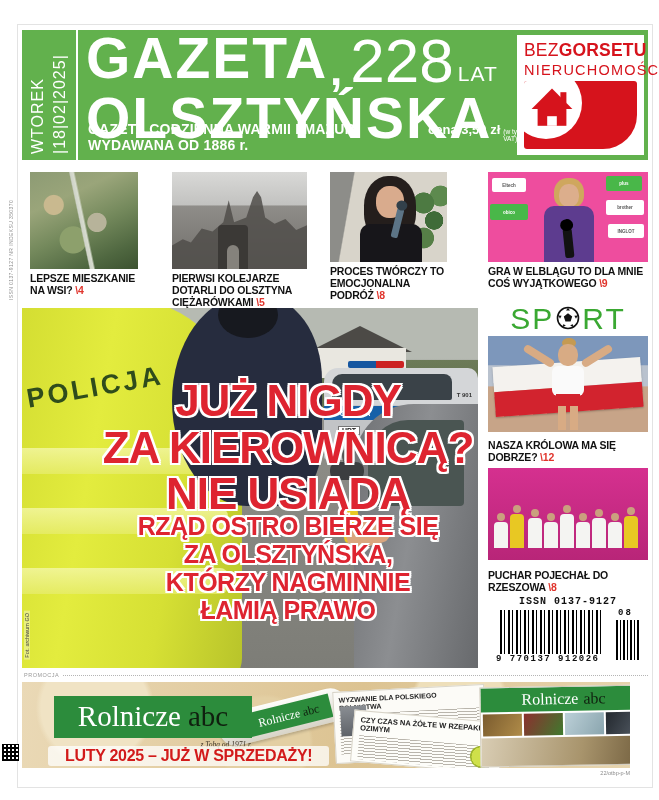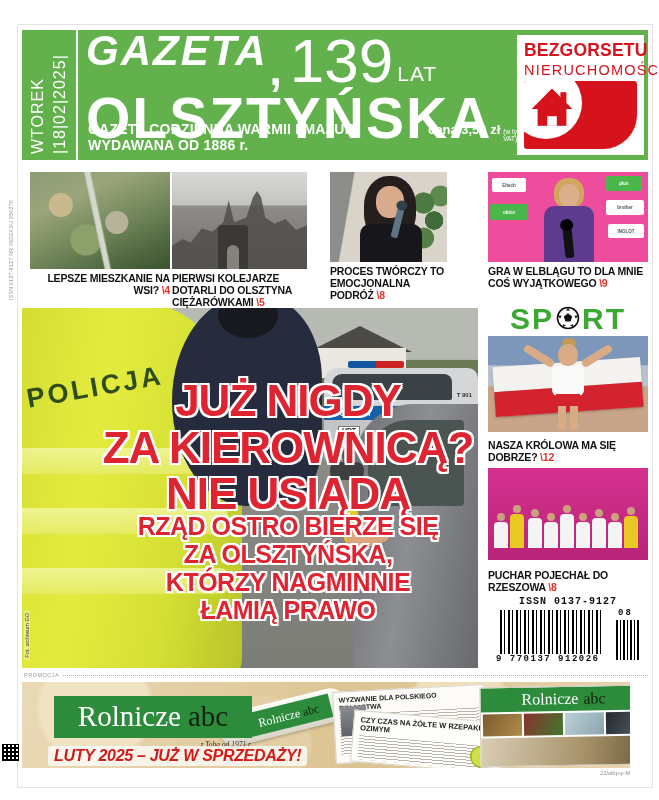--- a/index.html
+++ b/index.html
@@ -14,47 +14,47 @@
 
   .issn-vertical { left:8px; top:170px; height:130px; font-size:5px; color:#8a8a8a; letter-spacing:.4px; }
   .photo-credit { left:24px; bottom:140px; font-size:5.5px; color:#444; z-index:6; background:rgba(255,255,255,.35); padding:2px 0; }
 
   
   .masthead { left:22px; top:30px; width:626px; height:130px; background:#62b14d; }
   .date-col { position:absolute; left:0; top:0; width:56px; height:130px; border-right:2px solid #fff; color:#fff; display:flex; justify-content:center; padding:6px 0; }
   .date-col .vtext { font-size:16px; letter-spacing:1px; line-height:1.35; font-weight:400; }
   .mast-title { position:absolute; left:64px; top:2px; color:#fff; line-height:.92; }
   .mast-line1 { display:flex; align-items:flex-start; }
-  .t-big { font-size:42px; font-weight:700; letter-spacing:2px;font-style:italic; }
+  .t-big { font-size:57px; font-weight:700; letter-spacing:2px; }
   .t-comma { font-size:44px; font-weight:700; margin:18px 2px 0 2px; }
   .t-years { font-size:62px; font-weight:300; margin-left:6px; }
   .t-lat { font-size:21px; font-weight:400; margin:32px 0 0 4px; letter-spacing:1px; }
   .mast-line2 { font-size:57px; font-weight:700; letter-spacing:2px; margin-top:2px; }
   .mast-bottom { position:absolute; left:66px; bottom:7px; width:450px; display:flex; align-items:baseline; color:#fff; }
   .tagline { font-size:14px; font-weight:700; letter-spacing:.2px; }
   .price { font-size:13px; font-weight:700; margin-left:14px; white-space:nowrap; }
   .price-note { font-size:6.5px; font-weight:400; margin-left:3px; }
 
   
   .bg-box { position:absolute; right:4px; top:5px; width:127px; height:120px; background:#fff; padding:5px 7px; }
   .bg-line1 { font-size:17.5px; letter-spacing:.2px; color:#d6131c; white-space:nowrap; }
-  .bg-line1 .light { font-weight:700; }
+  .bg-line1 .light { font-weight:400; }
   .bg-line1 .bold { font-weight:800; }
   .bg-line2 { font-size:14.5px; font-weight:300; color:#d6131c; letter-spacing:1.2px; margin-top:1px; white-space:nowrap; }
   .bg-shape { position:absolute; left:7px; right:7px; bottom:6px; height:68px; background:#d6131c; border-radius:3px 3px 34px 3px; overflow:hidden; }
   .bg-circle { position:absolute; left:-14px; top:-14px; width:72px; height:72px; background:#fff; border-radius:50%; }
   .bg-house { position:absolute; left:4px; top:4px; }
 
   
   figure { position:absolute; }
   .t-photo { width:100%; position:relative; overflow:hidden; }
   figcaption { margin-top:4px; font-size:10.5px; font-weight:700; line-height:1.12; letter-spacing:-.2px; color:#111; }
   .pg { color:#e0342c; }
 
-  .f1 { left:30px; top:172px; width:140px;text-align:right; }
+  .f1 { left:30px; top:172px; width:108px; }
   .f1 .t-photo { height:97px;
     background:
       linear-gradient(78deg, transparent 46%, #cfd3c8 47%, #d8dccf 49.5%, transparent 51%),
       radial-gradient(circle at 22% 34%, #c9b98f 0 9%, transparent 10%),
       radial-gradient(circle at 62% 52%, #b7b39a 0 11%, transparent 12%),
       radial-gradient(circle at 40% 70%, #8da06c 0 14%, transparent 15%),
       linear-gradient(155deg, #8d9b74 0%, #9aa57a 28%, #74895c 55%, #4f6740 82%, #3c5230 100%);
   }
   .f2 { left:172px; top:172px; width:135px; }
   .f2 .t-photo { height:97px; background:linear-gradient(#d9d9d7 0%, #c2c2c0 34%, #8f8d89 35%, #6f6d69 100%); }
@@ -116,21 +116,21 @@
   .breathalyzer { position:absolute; right:118px; top:200px; width:18px; height:34px; background:#e8c823; border-radius:4px; transform:rotate(-10deg); }
 
   .headline { position:absolute; left:78px; right:2px; top:70px; text-align:center; z-index:5; color:#de2430; font-weight:700; font-size:44px; line-height:1.06; letter-spacing:-1px;
     text-shadow:-2px -2px 0 #fff, 0 -2px 0 #fff, 2px -2px 0 #fff, -2px 0 0 #fff, 2px 0 0 #fff, -2px 2px 0 #fff, 0 2px 0 #fff, 2px 2px 0 #fff; }
   .subhead { position:absolute; left:78px; right:2px; top:204px; text-align:center; z-index:5; color:#de2430; font-weight:700; font-size:25px; line-height:1.12; letter-spacing:-.5px;
     text-shadow:-2px -2px 0 #fff, 0 -2px 0 #fff, 2px -2px 0 #fff, -2px 0 0 #fff, 2px 0 0 #fff, -2px 2px 0 #fff, 0 2px 0 #fff, 2px 2px 0 #fff; }
   .hl-line { display:block; }
 
   
   .sport-head { left:488px; top:302px; width:160px; display:flex; justify-content:center; }
-  .sport-inner { display:flex; align-items:center; gap:1px; color:#3aa832; font-size:30px; font-weight:700; letter-spacing:2px; border-bottom:3px solid #3aa832; padding-bottom:1px; }
+  .sport-inner { display:flex; align-items:center; gap:1px; color:#3aa832; font-size:30px; font-weight:400; letter-spacing:2px; border-bottom:3px solid #3aa832; padding-bottom:1px; }
   .ball { margin:0 1px 2px 1px; }
 
   .f5 { left:488px; top:336px; width:160px; }
   .f5 .t-photo { height:96px; background:linear-gradient(#7d97bb 0 30%, #b9c2ce 31% 52%, #c7a488 53% 100%); }
   .flag { position:absolute; left:6px; top:26px; width:148px; height:50px; transform:rotate(-4deg); box-shadow:0 1px 2px rgba(0,0,0,.25); }
   .flag-top { height:50%; background:#f4f2ee; }
   .flag-bot { height:50%; background:#d2232e; }
   .r-head { position:absolute; left:70px; top:8px; width:20px; height:22px; background:#d8ab84; border-radius:46%; }
   .r-hairbun { position:absolute; left:74px; top:2px; width:14px; height:10px; background:#c59a52; border-radius:50%; }
   .r-torso { position:absolute; left:64px; top:30px; width:32px; height:30px; background:#fafafa; border-radius:6px; }
@@ -163,21 +163,21 @@
   .footer { left:22px; top:682px; width:608px; height:86px; overflow:hidden;
     background:
       radial-gradient(circle at 12% 30%, #f0e3c4 0 10%, transparent 11%),
       radial-gradient(circle at 40% 70%, #e3cfa3 0 12%, transparent 13%),
       radial-gradient(circle at 72% 24%, #eedfba 0 10%, transparent 11%),
       linear-gradient(100deg, #ead9b6, #dcc392 55%, #e6d4ae); }
   .rabc-banner { position:absolute; left:32px; top:14px; width:198px; height:42px; background:#2c8c3c; display:flex; align-items:baseline; justify-content:center; gap:7px; padding-top:4px; }
   .rabc-w1 { font-family:"Liberation Serif", serif; font-size:29px; color:#fff; }
   .rabc-w2 { font-family:"Liberation Serif", serif; font-size:29px; color:#10200f; }
   .rabc-since { position:absolute; left:150px; top:58px; width:80px; text-align:right; font-family:"Liberation Serif", serif; font-style:italic; font-size:7.5px; color:#3c3325; }
-  .rabc-msg { position:absolute; left:26px; top:64px; font-size:16px; font-weight:800; color:#d21a1a; letter-spacing:-.3px; background:rgba(255,255,255,.75); padding:1px 6px; border-radius:3px;font-style:italic; }
+  .rabc-msg { position:absolute; left:26px; top:64px; font-size:16px; font-weight:800; color:#d21a1a; letter-spacing:-.3px; background:rgba(255,255,255,.75); padding:1px 17px; border-radius:3px; }
   .roll { position:absolute; left:196px; top:18px; width:130px; height:34px; background:linear-gradient(#fdfdfa, #d8d4c8); border-radius:16px; transform:rotate(-14deg); box-shadow:0 2px 3px rgba(0,0,0,.2); overflow:hidden; }
   .roll-band { position:absolute; left:28px; top:5px; width:86px; height:24px; background:#2c8c3c; color:#fff; font-family:"Liberation Serif", serif; font-size:12px; display:flex; align-items:center; justify-content:center; }
   .roll-band .dark { color:#10200f; }
   .sheet1 { position:absolute; left:312px; top:6px; width:152px; height:72px; background:#fcfbf7; border:1px solid #d8d4c8; transform:rotate(-3deg); padding:4px 5px; }
   .sheet-head { font-size:7px; font-weight:700; color:#222; line-height:1.1; }
   .sheet-cols { margin-top:3px; height:40px; background:repeating-linear-gradient(#b9b5ac 0 1px, transparent 1px 3px); }
   .sheet1-photo { position:absolute; left:6px; top:14px; width:26px; height:30px; background:linear-gradient(#8a8e93, #5e6268); }
   .sheet2 { position:absolute; left:330px; top:34px; width:150px; height:52px; background:#fdfdf9; border:1px solid #d8d4c8; transform:rotate(5deg); padding:4px 6px; }
   .sheet2 .sheet-head { font-size:7.5px; transform:rotate(-1deg); }
   .rapeseed { position:absolute; right:8px; bottom:4px; width:22px; height:22px; background:radial-gradient(circle, #cfe04a 0 60%, #9fb52e 61% 100%); border-radius:50%; }
@@ -208,21 +208,21 @@
     <div class="date-col">
       <div class="vtext">
         <span>WTOREK</span><br>
         <span>|18|02|2025|</span>
       </div>
     </div>
     <div class="mast-title">
       <div class="mast-line1">
         <span class="t-big">GAZETA</span>
         <span class="t-comma">,</span>
-        <span class="t-years">139</span>
+        <span class="t-years">228</span>
         <span class="t-lat">LAT</span>
       </div>
       <div class="mast-line2">OLSZTYŃSKA</div>
     </div>
     <div class="mast-bottom">
       <span class="tagline">GAZETA CODZIENNA WARMII I MAZUR WYDAWANA OD 1886 r.</span>
       <span class="price">cena 3,50 zł</span>
       <span class="price-note">(w tym 8% VAT)</span>
     </div>
     <div class="bg-box">

